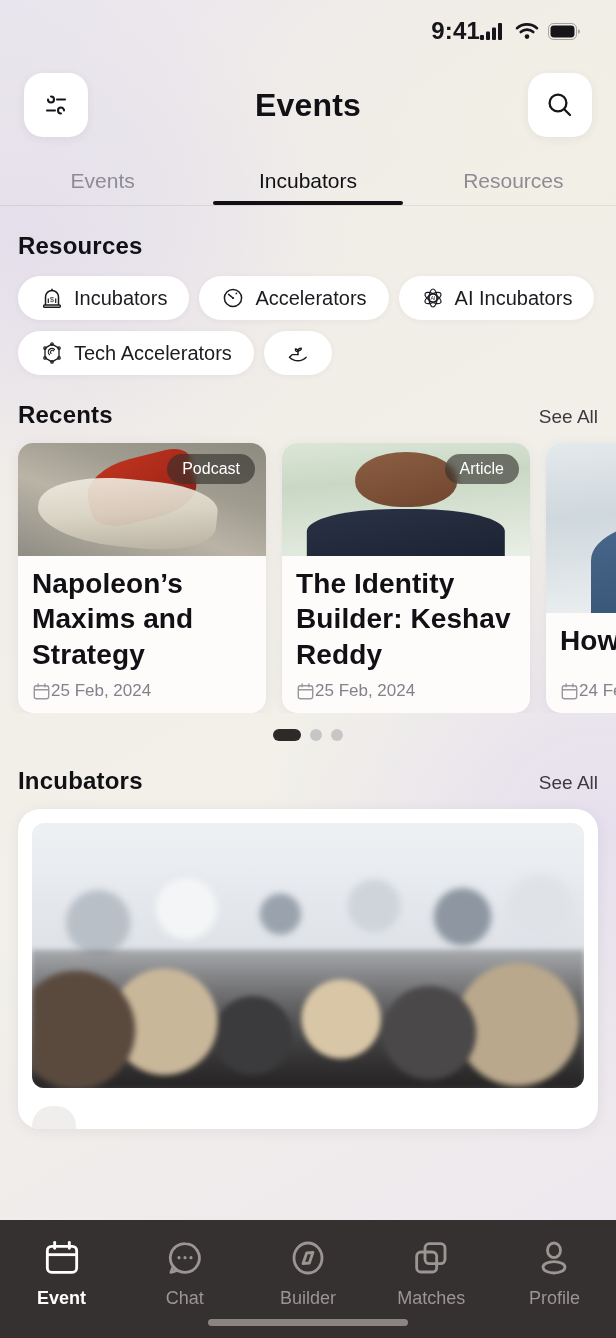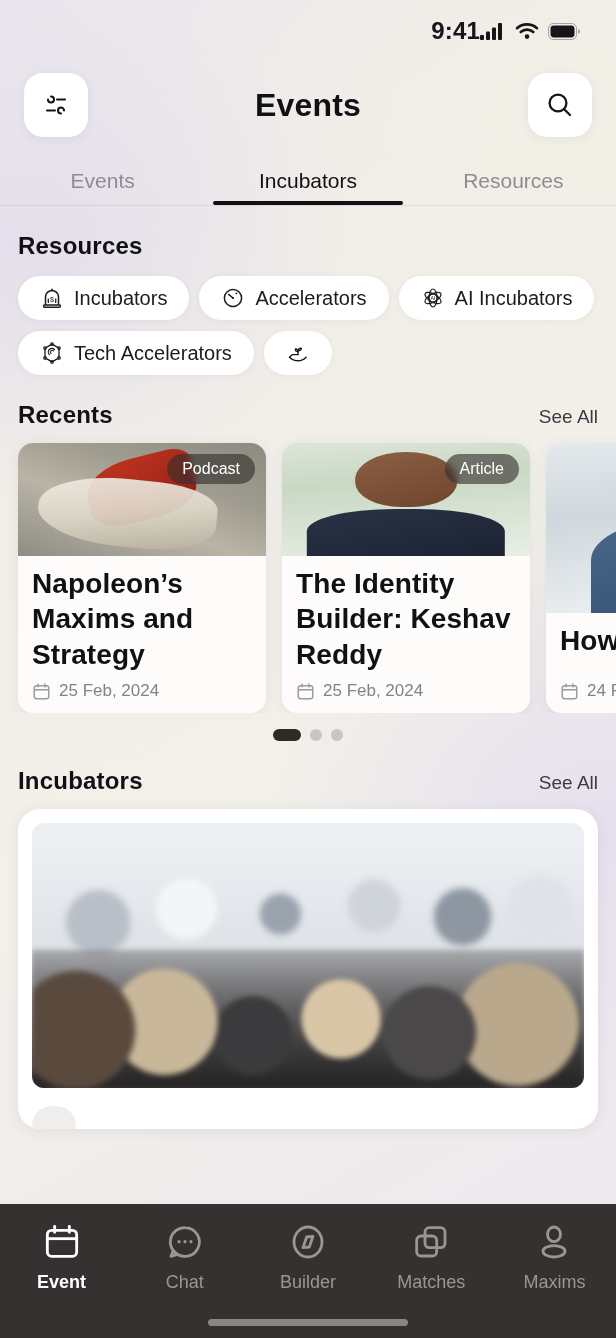--- a/index.html
+++ b/index.html
@@ -85,21 +85,21 @@
     background: rgba(50,46,44,.62); color: #fff;
     font-size: 16px; padding: 6px 15px; border-radius: 999px;
     backdrop-filter: blur(3px);
   }
   .rcard-body { padding: 10px 14px 0; flex: 1; }
   .rcard-title {
     font-size: 28px; font-weight: 700; color: #111115; line-height: 1.28;
     letter-spacing: .1px;
   }
   .rcard-date {
-    display: flex; align-items: center; gap: 8px;
+    display: flex; align-items: center; 
     font-size: 17px; color: #83818a; padding: 8px 14px 12px;
   }
 
   
   .art-napoleon {
     width: 100%; height: 100%;
     background:
       radial-gradient(circle at 58% 30%, #1d2236 0 7%, rgba(29,34,54,0) 8%),
       linear-gradient(200deg, #8d8a80 0%, #a09c90 35%, #b9b4a6 60%, #8f8c84 100%);
     position: relative;
@@ -192,21 +192,21 @@
     filter: blur(2.5px);
   }
   .inc-chip {
     margin-top: 18px; display: inline-flex; align-items: center;
     height: 40px; padding: 0 22px; border-radius: 999px;
     background: #f0eeec; font-size: 18px; color: #2b2a2e;
   }
 
   
   .bottomnav {
-    position: absolute; left: 0; right: 0; bottom: 0; height: 134px;
+    position: absolute; left: 0; right: 0; bottom: 0; height: 118px;
     background: #353130; display: flex; align-items: flex-start;
     padding-top: 18px;
   }
   .navitem {
     flex: 1; display: flex; flex-direction: column;
     align-items: center; gap: 10px;
   }
   .navitem .navlabel { font-size: 18px; color: #9b9593; }
   .navitem.active .navlabel { color: #fff; font-weight: 700; }
   .navitem svg { stroke: #9b9593; }
@@ -454,17 +454,17 @@
       <rect x="3.4" y="8.4" width="12" height="12" rx="2.6"></rect>
     </svg>
     <span class="navlabel">Matches</span>
   </div>
 
   <div class="navitem">
     <svg width="40" height="40" viewBox="0 0 24 24" fill="none" stroke-width="1.7">
       <ellipse cx="12" cy="7.4" rx="3.9" ry="4.4"></ellipse>
       <ellipse cx="12" cy="17.6" rx="6.6" ry="3.4"></ellipse>
     </svg>
-    <span class="navlabel">Maxims</span>
+    <span class="navlabel">Profile</span>
   </div>
 
   <div class="home-indicator"></div>
 </div>
 
 </body></html>

